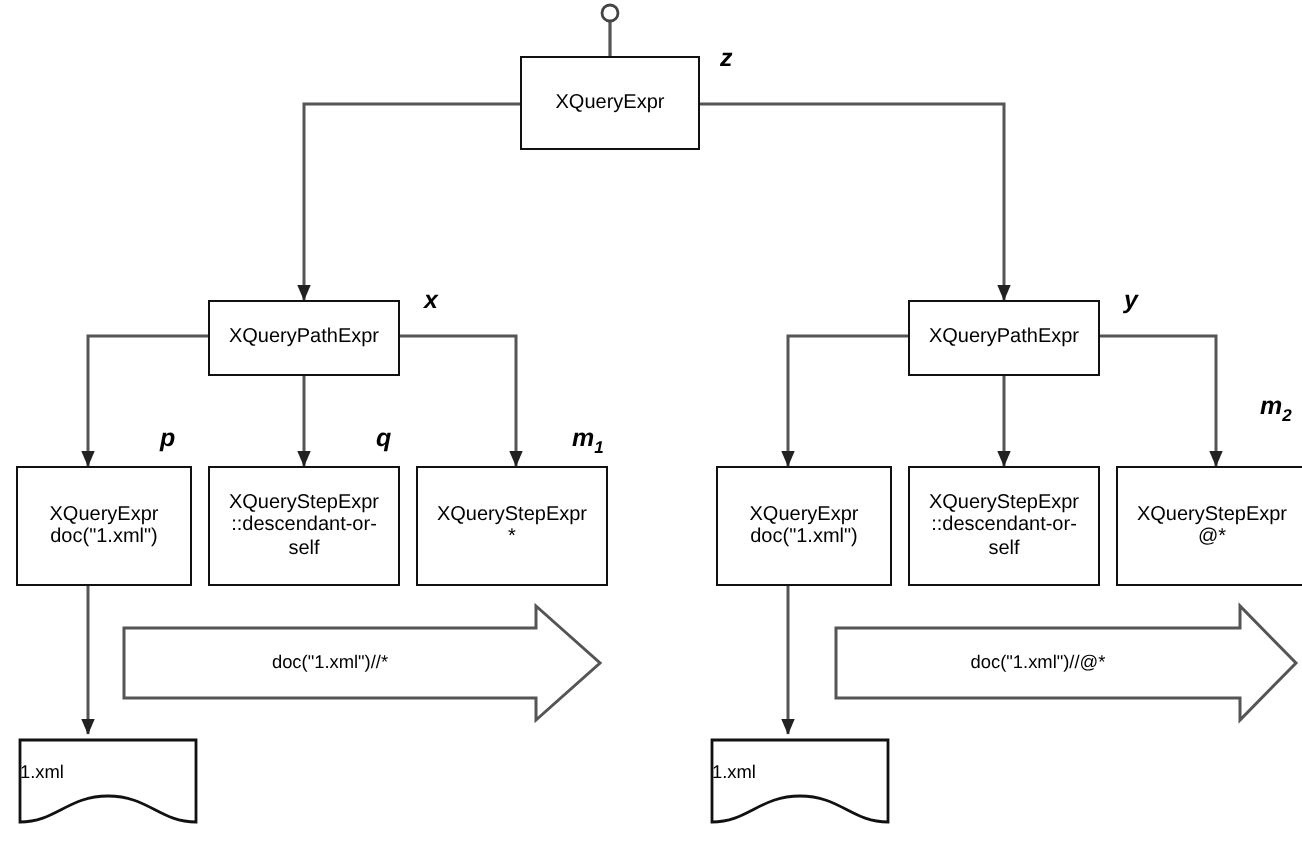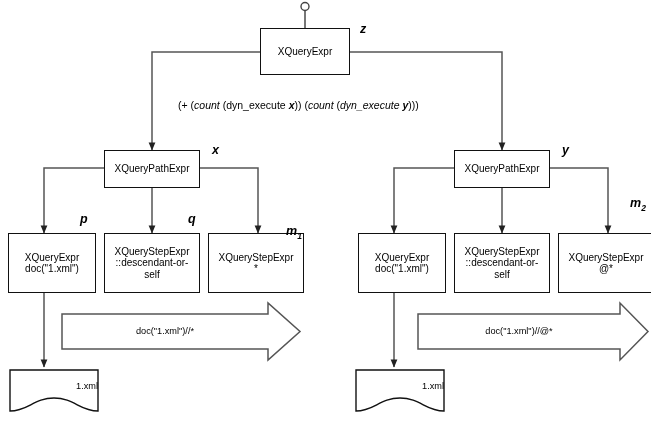--- a/index.html
+++ b/index.html
@@ -78,21 +78,21 @@
     white-space: nowrap;
     z-index: 4;
     text-align: center;
   }
   .doc-label {
     position: absolute;
     font-size: 9.2px;
     color: #000;
     white-space: nowrap;
     z-index: 4;
-    text-align: right;
+    text-align: left;
   }
 </style>
 </head>
 <body>
 
 <div id="canvas">
 
   <svg id="svg-layer" viewBox="0 0 651 427" xmlns="http://www.w3.org/2000/svg">
     <defs>
       <marker id="arrowhead" markerWidth="9" markerHeight="9" refX="7.6" refY="3.6" orient="auto" markerUnits="userSpaceOnUse">
@@ -160,21 +160,20 @@
                C 426,411 420,398 400,398
                C 380,398 374,411 356,411 z" fill="#ffffff" stroke="#111" stroke-width="1.4"></path>
     </g>
   </svg>
 
   <div class="node-box" style="left:260px; top:28px; width:90px; height:47px;">
     <span class="ln">XQueryExpr</span>
   </div>
   <div class="var-label" style="left:360px; top:22px;">z</div>
 
-  <div class="expr-text" style="left:178px; top:99px;">(+ (<span class="it">count</span> (dyn_execute <span class="bi">x</span>)) (<span class="it">count</span> (<span class="it">dyn_execute</span> <span class="bi">y</span>)))</div>
 
   <div class="node-box" style="left:104px; top:150px; width:96px; height:38px;">
     <span class="ln">XQueryPathExpr</span>
   </div>
   <div class="var-label" style="left:212px; top:143px;">x</div>
 
   <div class="node-box" style="left:454px; top:150px; width:96px; height:38px;">
     <span class="ln">XQueryPathExpr</span>
   </div>
   <div class="var-label" style="left:562px; top:143px;">y</div>
@@ -188,21 +187,21 @@
   <div class="node-box wrapping" style="left:104px; top:233px; width:96px; height:60px; padding:0 3px;">
     <span class="ln">XQueryStepExpr</span>
     <span class="ln">::descendant-or-self</span>
   </div>
   <div class="var-label" style="left:188px; top:212px;">q</div>
 
   <div class="node-box" style="left:208px; top:233px; width:96px; height:60px;">
     <span class="ln">XQueryStepExpr</span>
     <span class="ln">*</span>
   </div>
-  <div class="var-label" style="left:286px; top:224px;"><span>m</span><span class="sub">1</span></div>
+  <div class="var-label" style="left:286px; top:212px;"><span>m</span><span class="sub">1</span></div>
 
   <div class="node-box" style="left:358px; top:233px; width:88px; height:60px;">
     <span class="ln">XQueryExpr</span>
     <span class="ln">doc("1.xml")</span>
   </div>
 
   <div class="node-box wrapping" style="left:454px; top:233px; width:96px; height:60px; padding:0 3px;">
     <span class="ln">XQueryStepExpr</span>
     <span class="ln">::descendant-or-self</span>
   </div>

